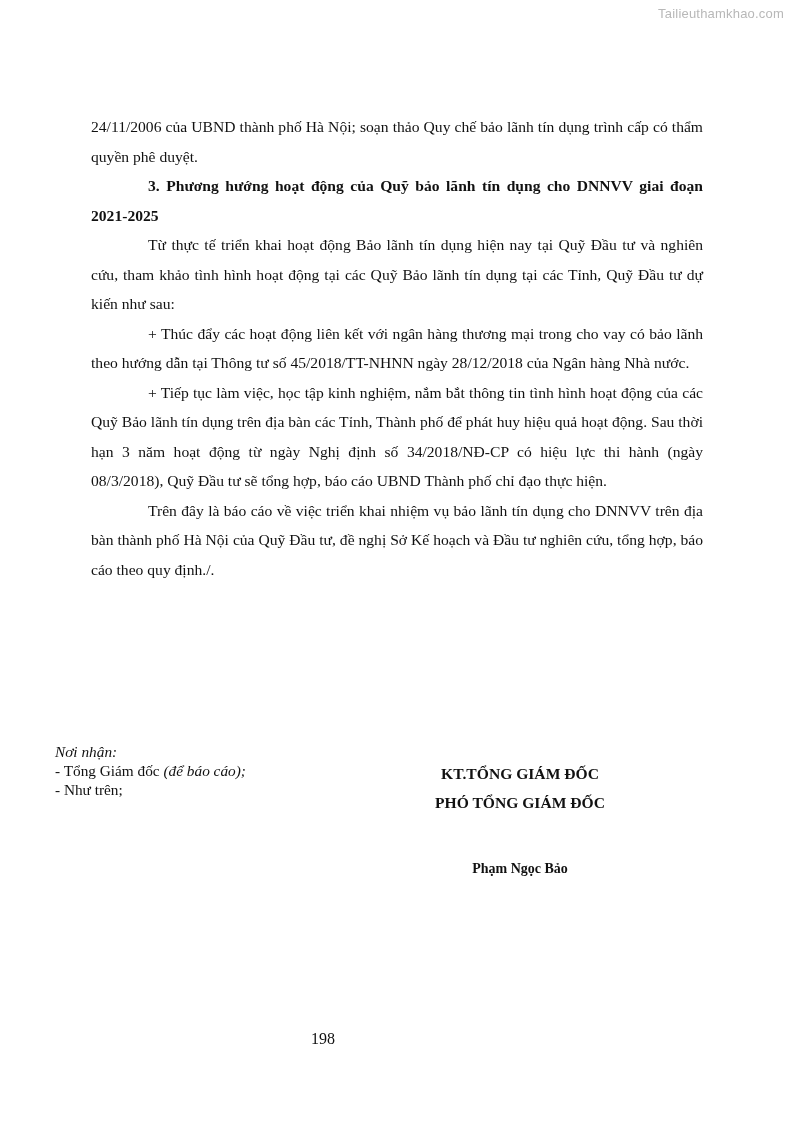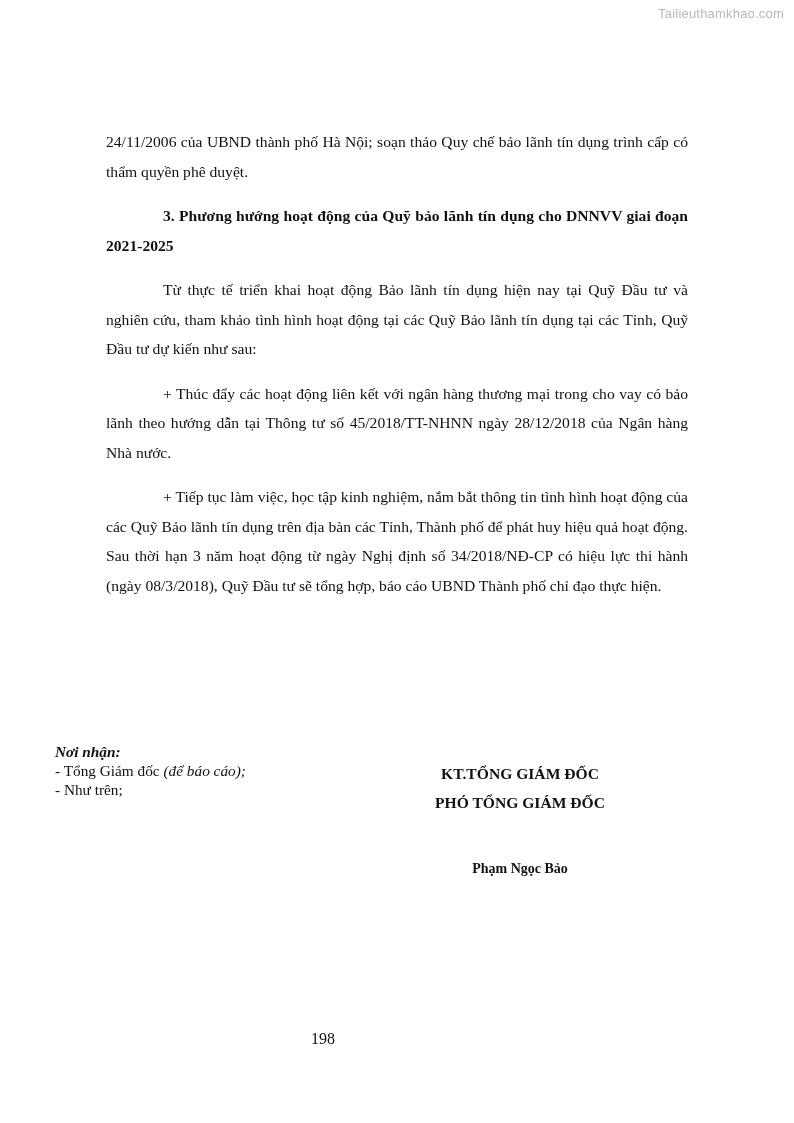--- a/index.html
+++ b/index.html
@@ -1,43 +1,44 @@
 <!DOCTYPE html>
 <html><head>
   <meta charset="utf-8">
   <style>
     html, body { margin: 0; padding: 0; background: #ffffff; }
     body { width: 794px; height: 1123px; position: relative; overflow: hidden;
       font-family: "Liberation Serif", "DejaVu Serif", serif; color: #111; }
     .watermark { position: absolute; top: 6px; right: 10px; font-family: "Liberation Sans", "DejaVu Sans", sans-serif;
       font-size: 13px; color: #b8b8b8; letter-spacing: 0.2px; margin-left: 20px; }
     .body-text { position: absolute; left: 91px; top: 112px; width: 612px; font-size: 15.6px; line-height: 29.5px; }
-    .body-text p { margin: 15px; text-align: justify; }
+    .body-text p { margin: 0; text-align: justify; }
     .indent { text-indent: 57px; }
     .heading { font-weight: bold; }
     .recipients { position: absolute; left: 55px; top: 742px; font-size: 15.3px; line-height: 19px; }
-    .recipients .title { font-weight: bold; font-style: italic; }
+    .recipients .title { font-weight: normal; font-style: italic; }
     .recipients i { font-style: italic; }
     .signature { position: absolute; left: 400px; top: 743px; width: 240px; text-align: center;
       font-size: 15.6px; font-weight: bold; line-height: 29px; margin-top: 16px; }
     .signer { position: absolute; left: 400px; top: 861px; width: 240px; text-align: center;
       font-size: 14px; font-weight: bold; }
     .page-number { position: absolute; left: 0; top: 1030px; width: 646px; text-align: center; font-size: 16px; }
   </style>
 </head>
 <body>
 
 <div class="watermark">Tailieuthamkhao.com</div>
 
 <div class="body-text">
   <p>24/11/2006 của UBND thành phố Hà Nội; soạn thảo Quy chế bảo lãnh tín dụng trình cấp có thẩm quyền phê duyệt.</p>
   <p class="indent heading">3. Phương hướng hoạt động của Quỹ bảo lãnh tín dụng cho DNNVV giai đoạn 2021-2025</p>
   <p class="indent">Từ thực tế triển khai hoạt động Bảo lãnh tín dụng hiện nay tại Quỹ Đầu tư và nghiên cứu, tham khảo tình hình hoạt động tại các Quỹ Bảo lãnh tín dụng tại các Tỉnh, Quỹ Đầu tư dự kiến như sau:</p>
   <p class="indent">+ Thúc đẩy các hoạt động liên kết với ngân hàng thương mại trong cho vay có bảo lãnh theo hướng dẫn tại Thông tư số 45/2018/TT-NHNN ngày 28/12/2018 của Ngân hàng Nhà nước.</p>
   <p class="indent">+ Tiếp tục làm việc, học tập kinh nghiệm, nắm bắt thông tin tình hình hoạt động của các Quỹ Bảo lãnh tín dụng trên địa bàn các Tỉnh, Thành phố để phát huy hiệu quả hoạt động. Sau thời hạn 3 năm hoạt động từ ngày Nghị định số 34/2018/NĐ-CP có hiệu lực thi hành (ngày 08/3/2018), Quỹ Đầu tư sẽ tổng hợp, báo cáo UBND Thành phố chỉ đạo thực hiện.</p>
+  <p class="indent">Trên đây là báo cáo về việc triển khai nhiệm vụ bảo lãnh tín dụng cho DNNVV trên địa bàn thành phố Hà Nội của Quỹ Đầu tư, đề nghị Sở Kế hoạch và Đầu tư nghiên cứu, tổng hợp, báo cáo theo quy định./.</p>
 </div>
 
 <div class="recipients">
   <div class="title">Nơi nhận:</div>
   <div><span>- Tổng Giám đốc </span><i>(để báo cáo);</i></div>
   <div><span>- Như trên;</span></div>
 </div>
 
 <div class="signature">
   <div>KT.TỔNG GIÁM ĐỐC</div>

